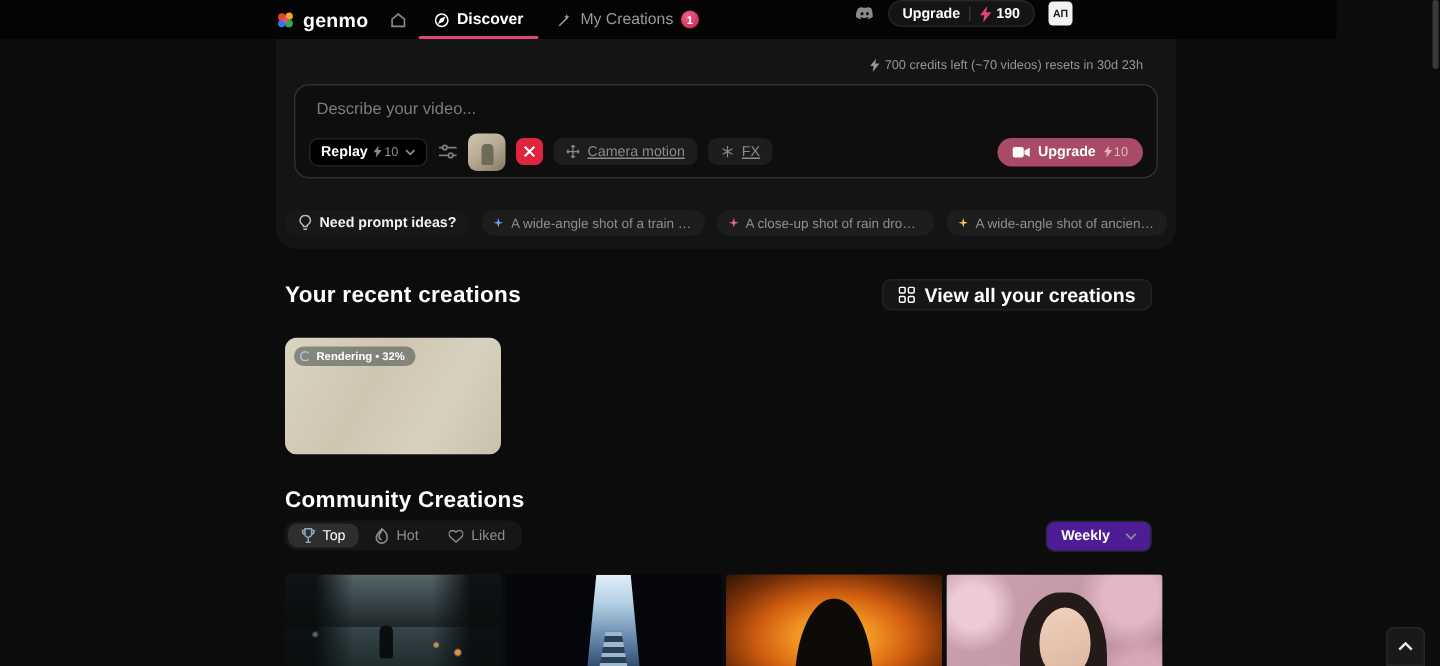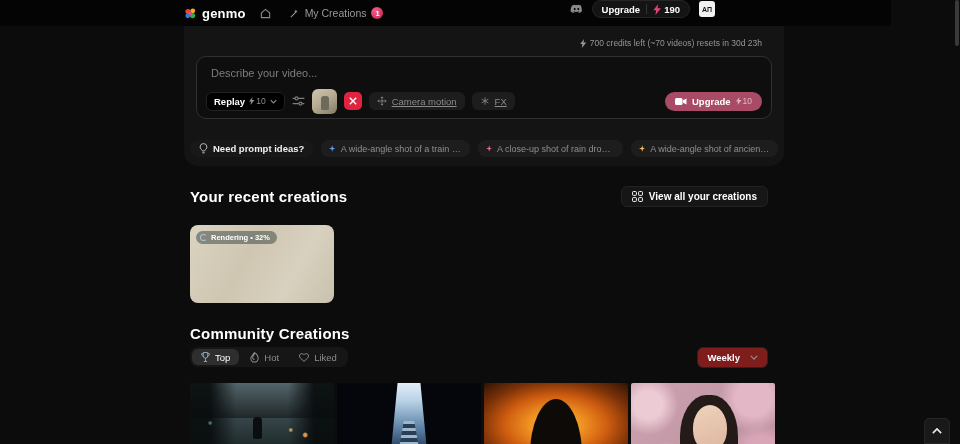--- a/index.html
+++ b/index.html
@@ -50,34 +50,34 @@
 
   .chips { position:absolute; left:6px; bottom:9px; width:588px; display:flex; align-items:center; gap:8px; }
   .ideas-chip { display:flex; align-items:center; gap:5px; background:#181818; border-radius:8px; height:17px; padding:0 9px; font-size:9.5px; font-weight:bold; color:#f0f0f0; cursor:pointer; white-space:nowrap; }
   .chip { display:flex; align-items:center; gap:5px; background:#1d1d1d; border-radius:8px; height:17px; padding:0 8px; font-size:9px; color:#8f8f8f; cursor:pointer; white-space:nowrap; overflow:hidden; max-width:158px; }
   .chip span { overflow:hidden; text-overflow:ellipsis; }
 
   
   .section-row { position:absolute; left:190px; width:578px; display:flex; align-items:center; }
   .recent-row { top:186px; }
   h2.sec-title { font-size:15px; font-weight:bold; color:#fff; letter-spacing:.2px; }
-  .viewall-btn { margin-left:auto; display:flex; align-items:center; gap:6px; background:#161616; border:1px solid #222; border-radius:6px; height:21px; padding:0 10px; font-size:10px; font-weight:bold; color:#fff; cursor:pointer; }
+  .viewall-btn { margin-left:auto; display:flex; align-items:center; gap:6px; background:#161616; border:1px solid #222; border-radius:6px; height:21px; padding:0 10px; font-size:13px; font-weight:bold; color:#fff; cursor:pointer; }
   .recent-thumb { position:absolute; left:190px; top:225px; width:144px; height:78px; border-radius:8px; cursor:pointer; overflow:hidden;
     background:linear-gradient(120deg,#dad4c1,#cfc6b2 40%,#d8d1bf 70%,#c8c1ad),
                radial-gradient(circle at 70% 60%, rgba(255,255,255,.5), transparent 60%); }
   .render-badge { position:absolute; left:6px; top:6px; height:13px; border-radius:7px; background:rgba(68,76,72,.55); display:flex; align-items:center; gap:4px; padding:0 7px 0 4px; color:#fff; font-size:7.5px; font-weight:bold; }
   .spinner { width:7px; height:7px; border-radius:50%; border:1.5px solid rgba(175,200,225,.95); border-right-color:transparent; }
 
   
   .community-title { position:absolute; left:190px; top:325px; }
   .community-row { top:347px; height:20px; }
   .tabs { display:flex; align-items:center; gap:2px; background:#161616; border-radius:8px; padding:2px; }
   .ctab { display:flex; align-items:center; gap:5px; height:16px; border-radius:6px; padding:0 9px; font-size:9.5px; color:#8d8d8d; cursor:pointer; }
   .ctab.active { background:#2e2e2e; color:#fff; font-weight:normal; }
-  .weekly { margin-left:auto; display:flex; align-items:center; gap:10px; background:#7f1d1d; border:1px solid #242424; border-radius:6px; height:21px; padding:0 9px; font-size:9.5px; font-weight:bold; color:#fff; cursor:pointer; }
+  .weekly { margin-left:auto; display:flex; align-items:center; gap:10px; background:#4c1d95; border:1px solid #242424; border-radius:6px; height:21px; padding:0 9px; font-size:9.5px; font-weight:bold; color:#fff; cursor:pointer; }
 
   
   .videos { position:absolute; left:190px; top:383px; display:flex; gap:3px; }
   .vtile { position:relative; width:144px; height:100px; overflow:hidden; border-radius:2px; cursor:pointer; }
   .v1 { background:
         radial-gradient(circle at 80% 52%, rgba(255,170,80,.85) 0 1.5px, transparent 3px),
         radial-gradient(circle at 70% 47%, rgba(255,190,110,.7) 0 1px, transparent 2.5px),
         radial-gradient(circle at 14% 40%, rgba(140,190,200,.5) 0 1px, transparent 2.5px),
         linear-gradient(90deg, rgba(8,12,13,.92) 0 14%, transparent 32% 68%, rgba(8,12,13,.92) 86% 100%),
         linear-gradient(180deg,#54666c 0%,#41525662 35%,#36454a 35%,#202c2c 62%,#131b1b 100%); }
@@ -119,20 +119,27 @@
           <circle cx="8.6" cy="8.6" r="2.6" fill="#34a853"></circle>
           <circle cx="6.3" cy="6.3" r="1.7" fill="#e84a8a"></circle>
         </svg>
         <span class="brand-text">genmo</span>
       </div>
       <div class="icon-btn">
         <svg width="11" height="11" viewBox="0 0 24 24" fill="none" stroke="#8a8a8a" stroke-width="2.4">
           <path d="M3 10.5 12 3l9 7.5V21H3z"></path>
         </svg>
       </div>
+      <div class="navtab active">
+        <svg width="11" height="11" viewBox="0 0 24 24" fill="none" stroke="#fff" stroke-width="2.2">
+          <circle cx="12" cy="12" r="9"></circle>
+            <path d="M15.5 8.5 13.5 13.5 8.5 15.5 10.5 10.5z" fill="#fff"></path>
+        </svg>
+        <span>Discover</span>
+      </div>
       <div class="navtab inactive">
         <svg width="11" height="11" viewBox="0 0 24 24" fill="none" stroke="#9a9a9a" stroke-width="2.2">
           <path d="M4 20 16 8"></path>
             <path d="M15 3l1.2 2.8L19 7l-2.8 1.2L15 11l-1.2-2.8L11 7l2.8-1.2z" fill="#9a9a9a" stroke="none"></path>
         </svg>
         <span>My Creations</span>
         <span class="badge">1</span>
       </div>
     </div>
     <div class="nav-right">

